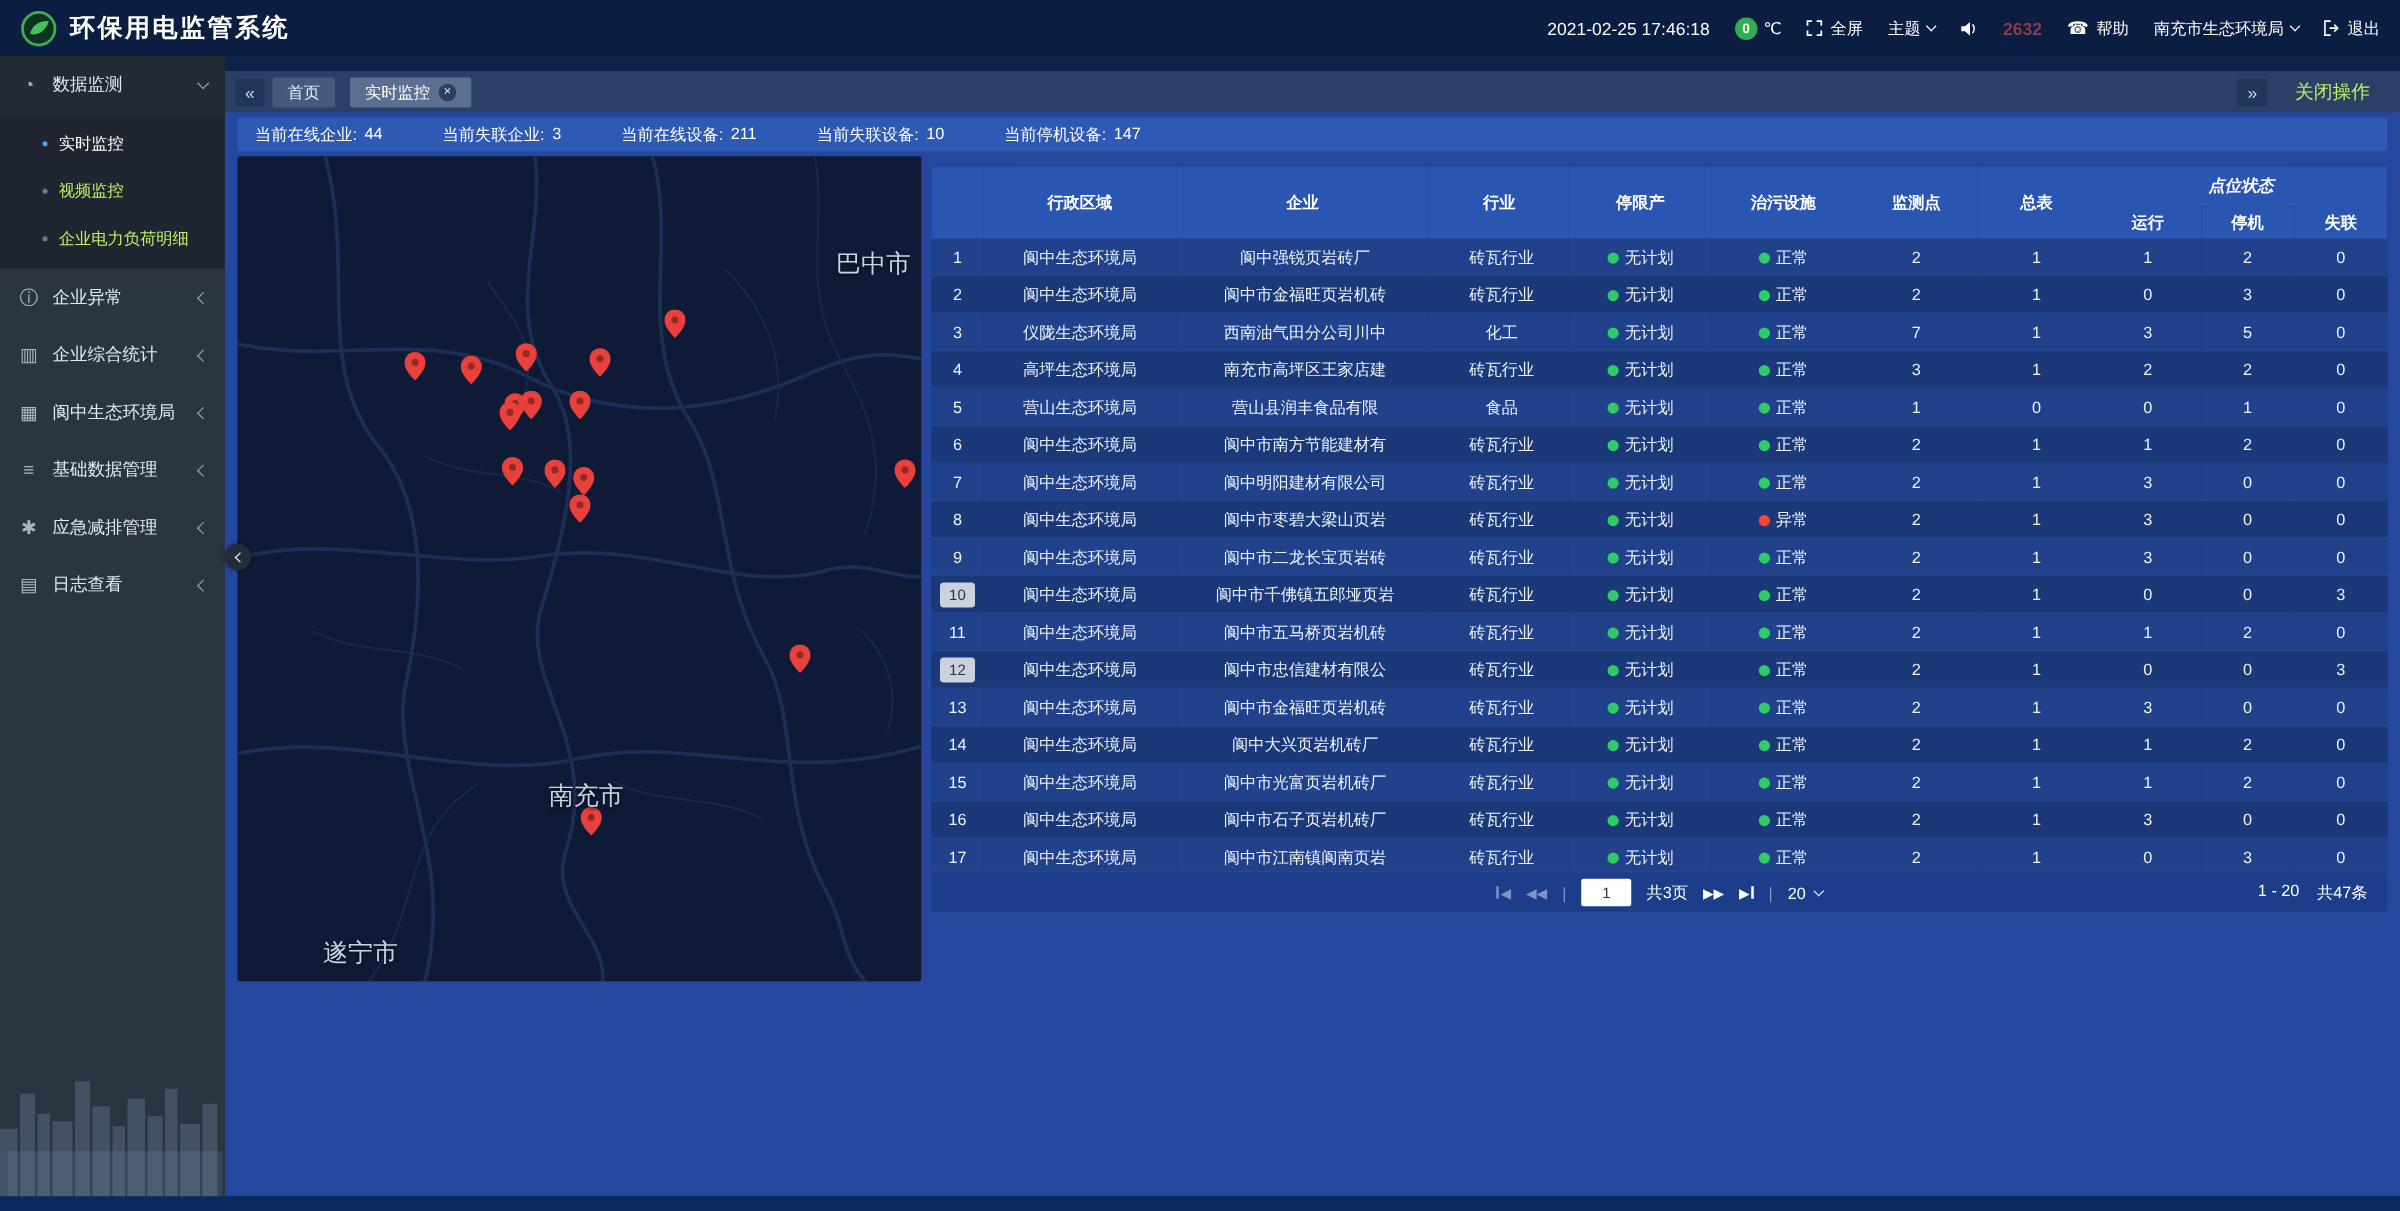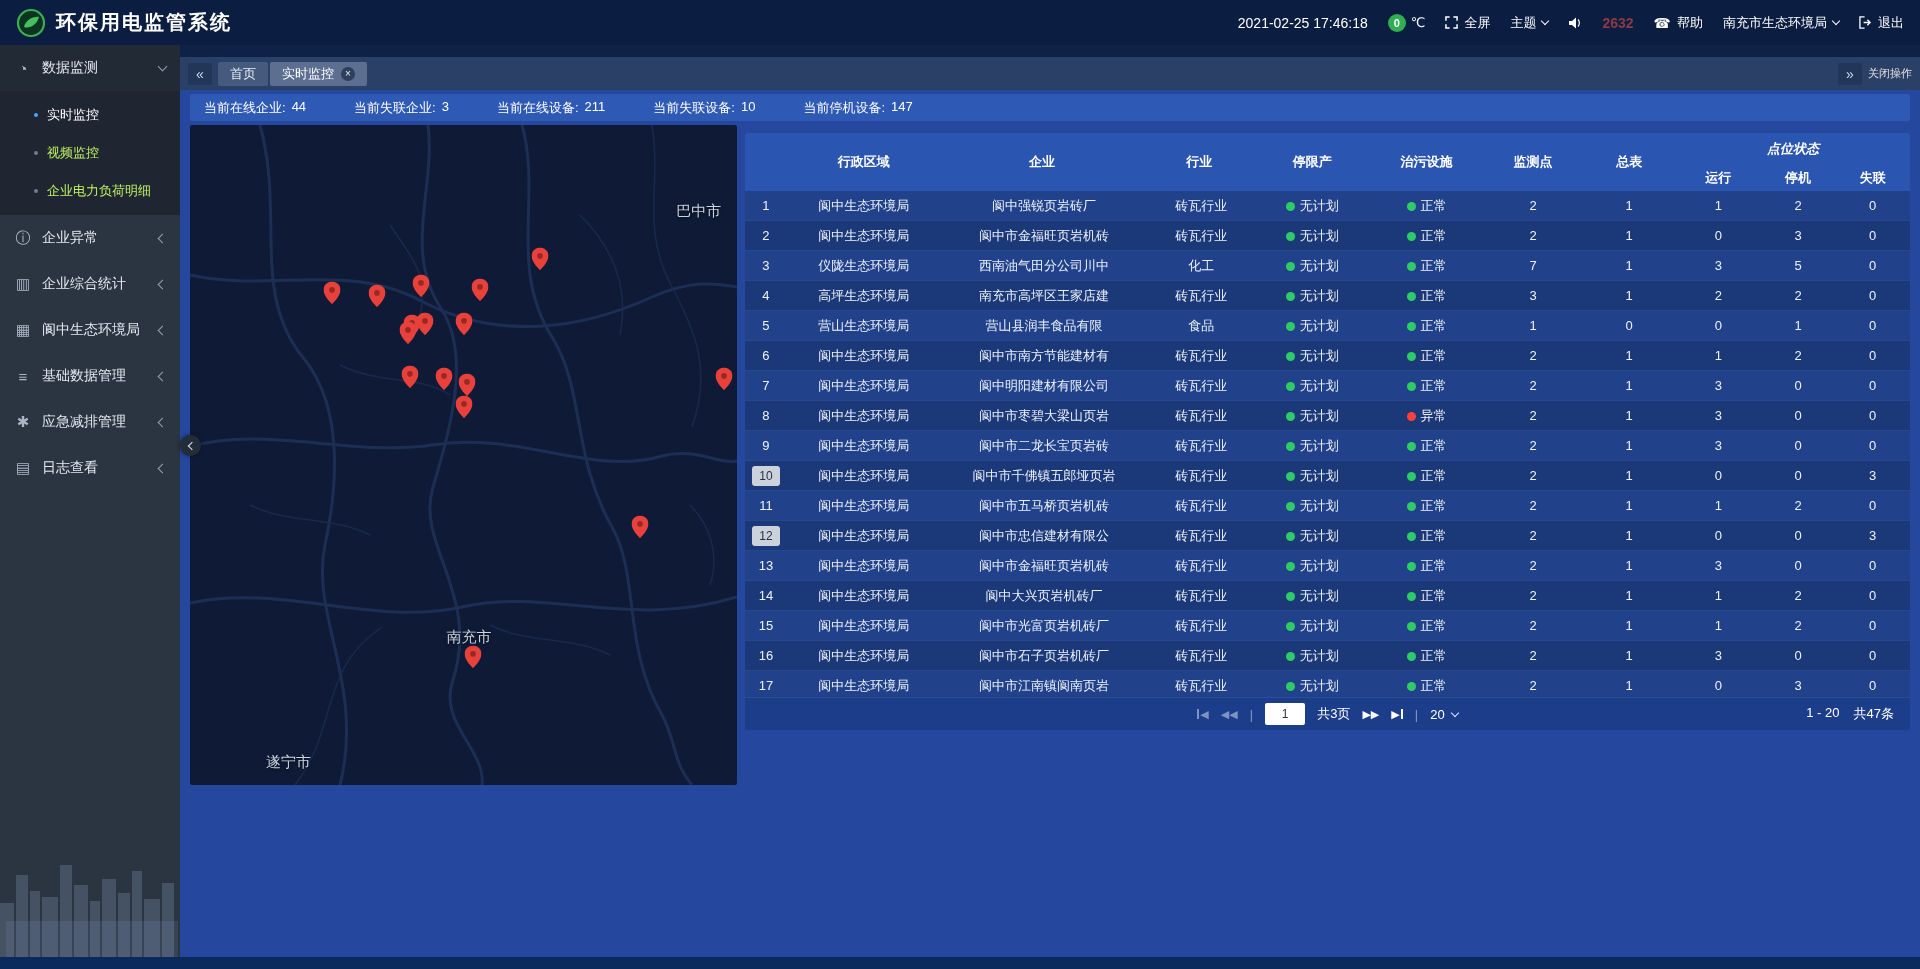--- a/index.html
+++ b/index.html
@@ -46,40 +46,40 @@
   .sb-sub-item.active{color:#fff;}
   .sb-sub-item.active .dot-b{background:#4da3ff;}
   .skyline{position:absolute;bottom:0;left:0;}
 
   
   .content{flex:1;display:flex;flex-direction:column;min-width:0;}
   .topgap{height:12px;background:#0e2147;}
   .tabbar{height:33px;background:#2b4066;display:flex;align-items:center;padding:0 8px;gap:6px;color:#fff;}
   .tab-nav{width:24px;height:22px;background:#22365a;display:flex;align-items:center;justify-content:center;
            border-radius:2px;font-size:14px;color:#cdd8ea;cursor:pointer;}
-  #tabs{display:flex;gap:2px;}
+  #tabs{display:flex;gap:12px;}
   .tab{height:24px;padding:0 12px;background:#455a7d;display:flex;align-items:center;gap:7px;
        font-size:13px;border-radius:2px;color:#e6ecf5;cursor:pointer;}
   .tab.active{background:#5d6f90;color:#fff;}
   .tab-close{width:14px;height:14px;border-radius:50%;background:#2e3f5c;color:#e8edf5;font-size:10px;
              line-height:14px;display:flex;align-items:center;justify-content:center;}
   .tab-spacer{flex:1;}
-  .close-ops{font-size:11px;color:#e5e5e5;margin:0 0;cursor:pointer;white-space:nowrap;}
+  .close-ops{font-size:15px;color:#bef264;margin:0 16px;cursor:pointer;white-space:nowrap;}
 
   .bluearea{flex:1;background:#26479e;padding:0 10px;display:flex;flex-direction:column;min-height:0;}
   .stats{flex:0 0 27px;height:27px;margin-top:4px;background:#2e59b4;display:flex;align-items:center;
          padding:0 14px;gap:48px;color:#fff;font-size:13px;border-radius:2px;}
   .stat{display:flex;gap:6px;white-space:nowrap;}
 
   .workspace{display:flex;margin-top:4px;flex:1;min-height:0;}
 
   
   .map{flex:0 0 547px;width:547px;height:660px;background:#0f1b36;position:relative;border-radius:2px;}
   .map .roads{position:absolute;inset:0;width:100%;height:100%;}
-  .city{position:absolute;transform:translate(-50%,-50%);color:#c9d4e6;font-size:15px;
+  .city{position:absolute;transform:translate(-50%,-50%);color:#c9d4e6;font-size:20px;
         text-shadow:0 1px 3px rgba(0,0,0,.8);white-space:nowrap;}
   .pin{position:absolute;width:17px;height:23px;transform:translate(-50%,-85%);cursor:pointer;}
   .collapse{position:absolute;left:-10px;top:47%;width:21px;height:21px;background:#232d3a;border-radius:50%;
             display:flex;align-items:center;justify-content:center;cursor:pointer;z-index:5;
             box-shadow:0 0 4px rgba(0,0,0,.5);}
   .collapse .chev{color:#dfe6ee;width:5px;height:5px;margin-left:2px;}
 
   
   .panel{flex:1;margin-left:8px;display:flex;flex-direction:column;min-width:0;}
   .filters{display:flex;gap:8px;flex:0 0 30px;height:30px;}

